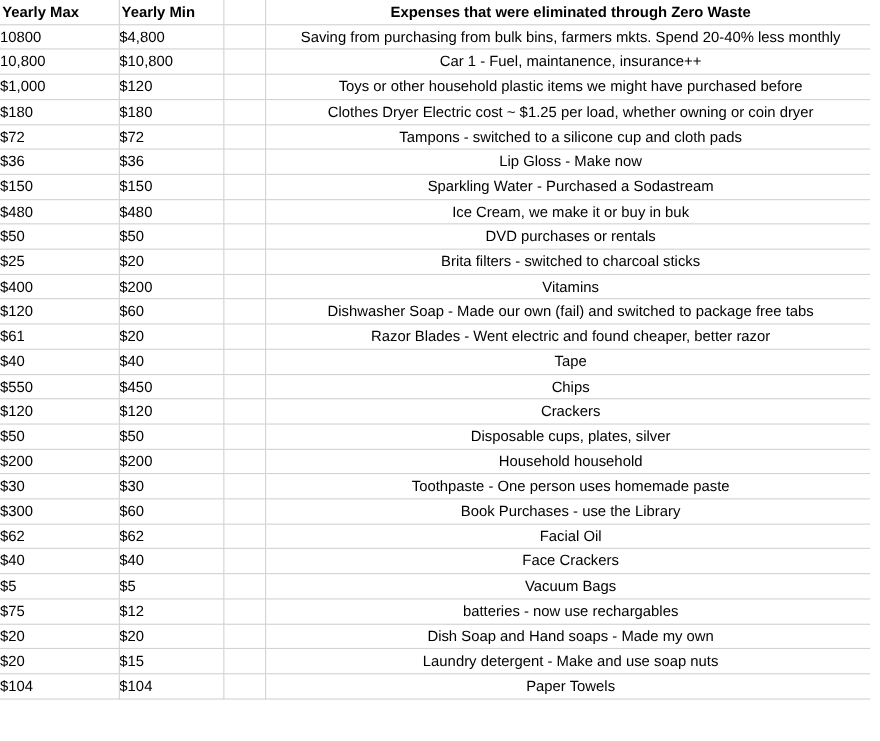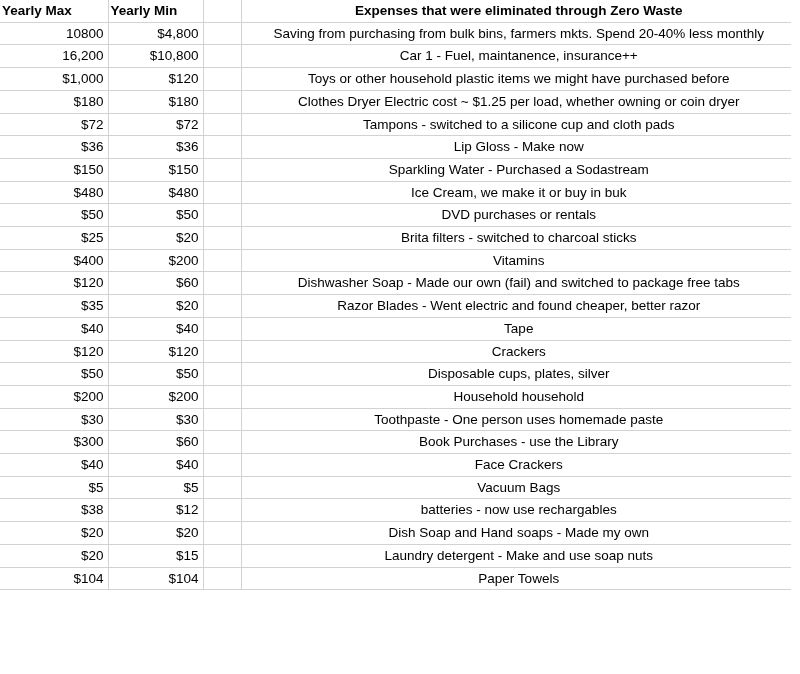--- a/index.html
+++ b/index.html
@@ -43,21 +43,20 @@
     border-bottom: 1px solid #d2d2d2;
     overflow: hidden;
     white-space: nowrap;
     font-weight: normal;
     vertical-align: middle;
     box-sizing: border-box;
   }
 
   
   .num {
-    text-align: right;
     padding-right: 4px !important;
   }
 
   
   .gap {
     text-align: left;
   }
 
   
   .desc {
@@ -100,21 +99,21 @@
       </tr>
     </thead>
     <tbody id="rows-body">
         <tr>
           <td class="num">10800</td>
           <td class="num">$4,800</td>
           <td class="gap"></td>
           <td class="desc">Saving from purchasing from bulk bins, farmers mkts. Spend 20-40% less monthly</td>
         </tr>
         <tr>
-          <td class="num">16,200</td>
+          <td class="num">10,800</td>
           <td class="num">$10,800</td>
           <td class="gap"></td>
           <td class="desc">Car 1 - Fuel, maintanence, insurance++</td>
         </tr>
         <tr>
           <td class="num">$1,000</td>
           <td class="num">$120</td>
           <td class="gap"></td>
           <td class="desc">Toys or other household plastic items we might have purchased before</td>
         </tr>
@@ -166,30 +165,36 @@
           <td class="gap"></td>
           <td class="desc">Vitamins</td>
         </tr>
         <tr>
           <td class="num">$120</td>
           <td class="num">$60</td>
           <td class="gap"></td>
           <td class="desc">Dishwasher Soap - Made our own (fail) and switched to package free tabs</td>
         </tr>
         <tr>
-          <td class="num">$35</td>
+          <td class="num">$61</td>
           <td class="num">$20</td>
           <td class="gap"></td>
           <td class="desc">Razor Blades - Went electric and found cheaper, better razor</td>
         </tr>
         <tr>
           <td class="num">$40</td>
           <td class="num">$40</td>
           <td class="gap"></td>
           <td class="desc">Tape</td>
+        </tr>
+        <tr>
+          <td class="num">$550</td>
+          <td class="num">$450</td>
+          <td class="gap"></td>
+          <td class="desc">Chips</td>
         </tr>
         <tr>
           <td class="num">$120</td>
           <td class="num">$120</td>
           <td class="gap"></td>
           <td class="desc">Crackers</td>
         </tr>
         <tr>
           <td class="num">$50</td>
           <td class="num">$50</td>
@@ -208,33 +213,39 @@
           <td class="gap"></td>
           <td class="desc">Toothpaste - One person uses homemade paste</td>
         </tr>
         <tr>
           <td class="num">$300</td>
           <td class="num">$60</td>
           <td class="gap"></td>
           <td class="desc">Book Purchases - use the Library</td>
         </tr>
         <tr>
+          <td class="num">$62</td>
+          <td class="num">$62</td>
+          <td class="gap"></td>
+          <td class="desc">Facial Oil</td>
+        </tr>
+        <tr>
           <td class="num">$40</td>
           <td class="num">$40</td>
           <td class="gap"></td>
           <td class="desc">Face Crackers</td>
         </tr>
         <tr>
           <td class="num">$5</td>
           <td class="num">$5</td>
           <td class="gap"></td>
           <td class="desc">Vacuum Bags</td>
         </tr>
         <tr>
-          <td class="num">$38</td>
+          <td class="num">$75</td>
           <td class="num">$12</td>
           <td class="gap"></td>
           <td class="desc">batteries - now use rechargables</td>
         </tr>
         <tr>
           <td class="num">$20</td>
           <td class="num">$20</td>
           <td class="gap"></td>
           <td class="desc">Dish Soap and Hand soaps - Made my own</td>
         </tr>

